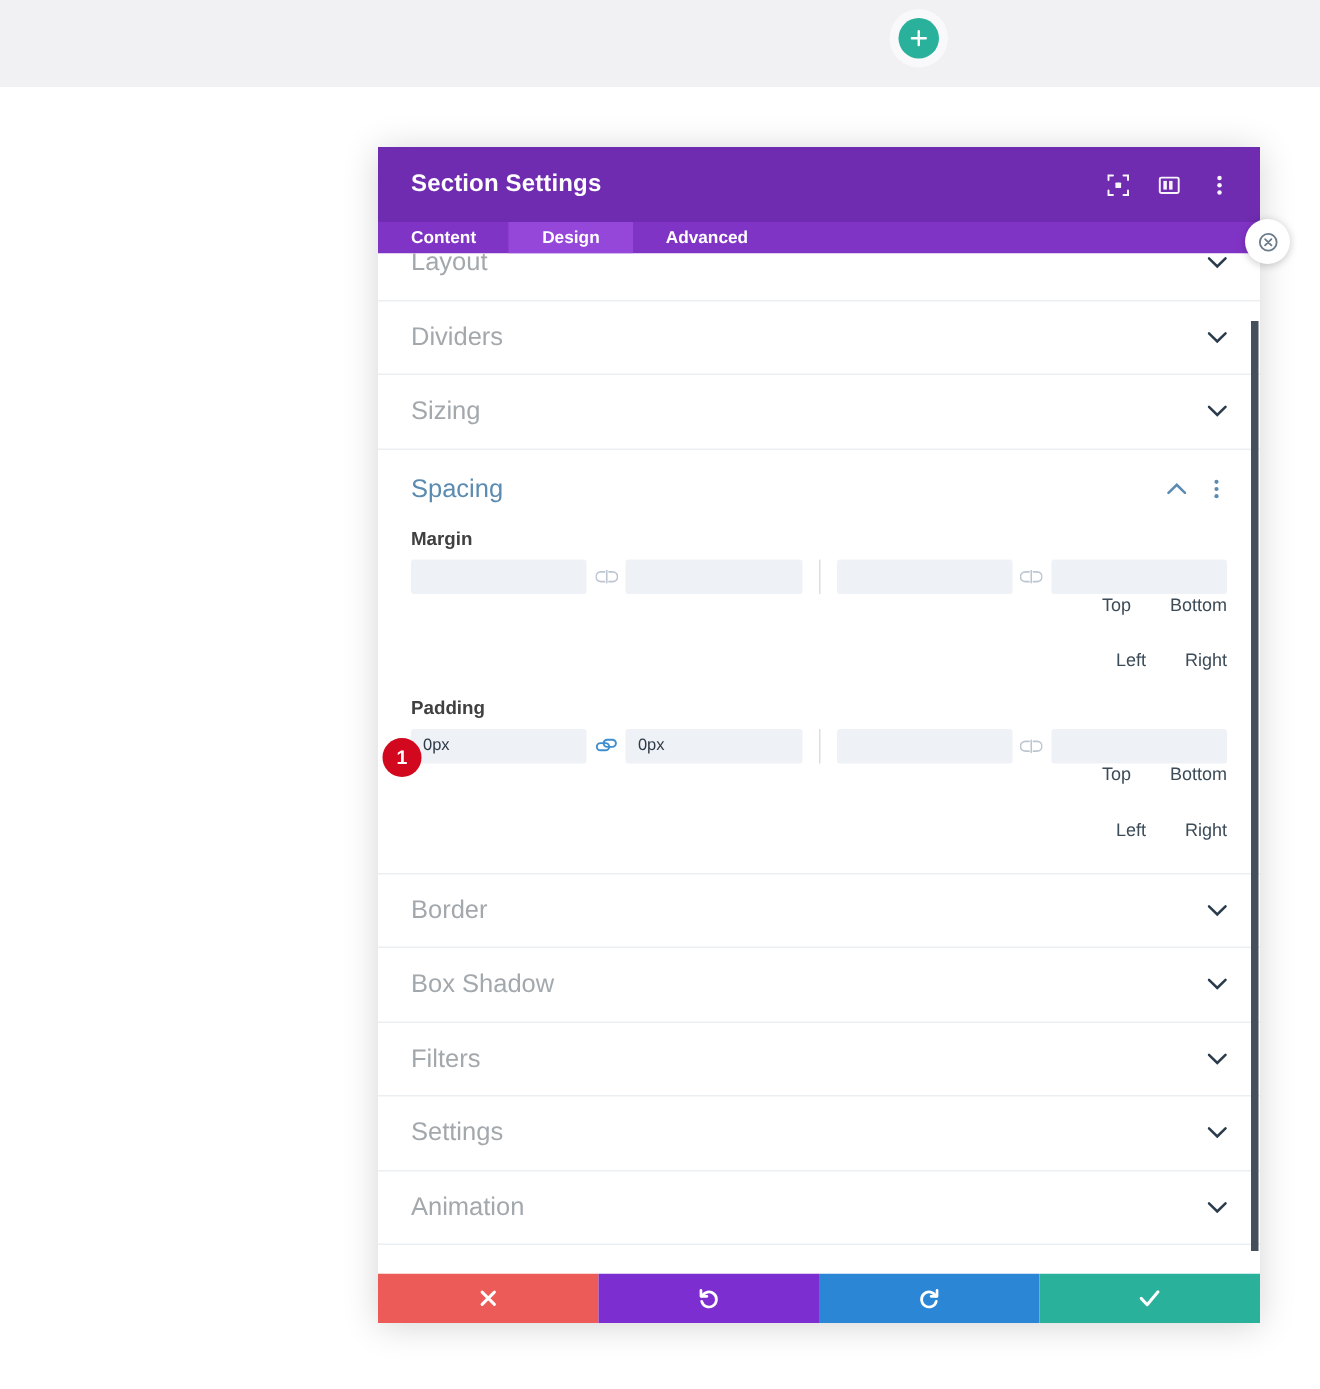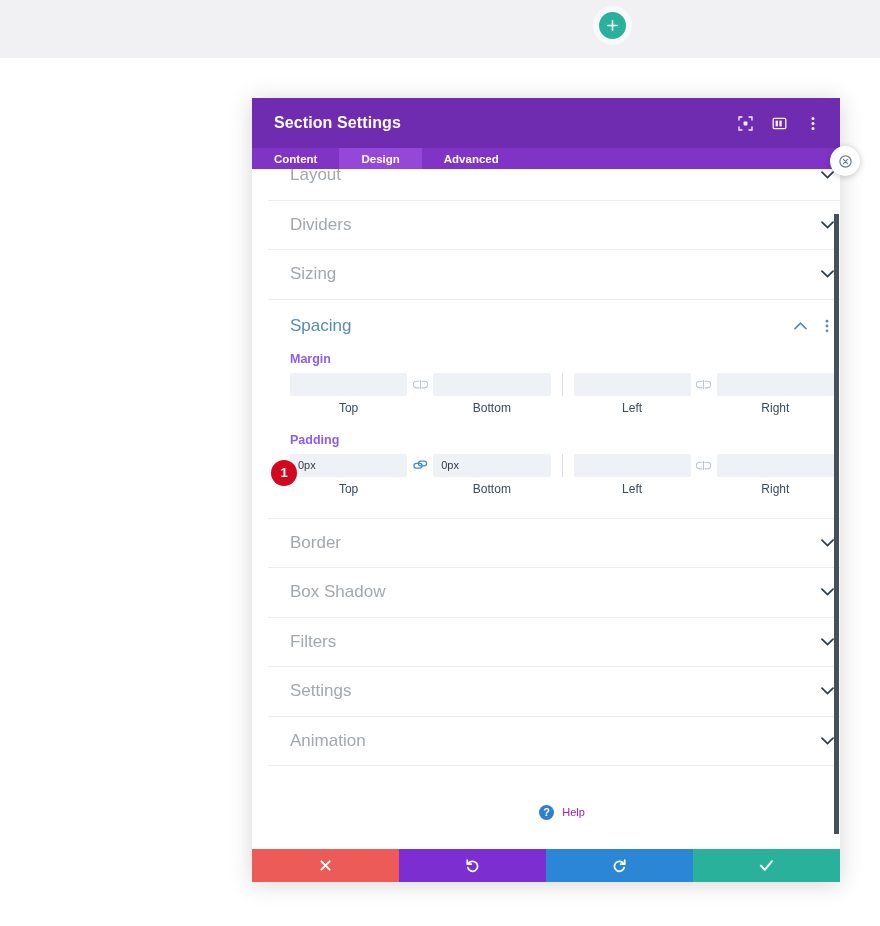--- a/index.html
+++ b/index.html
@@ -100,21 +100,21 @@
 
   
   .modal-body {
     flex: 1 1 auto;
     position: relative;
     overflow: hidden;
     background: #ffffff;
   }
   .scroll-inner {
     position: absolute;
-    left: 16px; top: -18px;
+    left: 0; top: -18px;
     width: 588px;
   }
   .scroll-track {
     position: absolute;
     right: 0; top: 0;
     width: 6px; height: 100%;
     background: transparent;
   }
   .scroll-thumb {
     position: absolute;
@@ -167,21 +167,21 @@
   .icon-btn {
     width: 14px; height: 16px;
     display: flex; align-items: center; justify-content: center;
     color: #5b8bb0; cursor: pointer;
   }
   .icon-btn svg { display: block; }
 
   .field-group { padding: 0 22px; position: relative; }
   .field-label {
     font-size: 12.5px;
-    color: #8b5cf6;
+    color: #404040;
     font-weight: bold;
     margin-bottom: 7px;
   }
   .field-label.pad { margin-top: 18px; }
 
   .inputs-row {
     display: flex; align-items: center;
     height: 23px;
   }
   .half {
@@ -212,21 +212,21 @@
   .link-icon.on  { color: #3e8ed0; }
   .vdiv {
     width: 1px; height: 23px;
     background: #d9dee4;
     flex: 0 0 1px;
     margin: 0 11px;
   }
 
   .labels-row {
     display: flex; align-items: flex-end;
-    margin-top: 5px;
+    flex-direction: column;
   }
   .labels-row .half {
     display: flex;
   }
   .sublabel {
     flex: 1 1 0;
     text-align: center;
     font-size: 12px;
     color: #3c4b58;
   }

